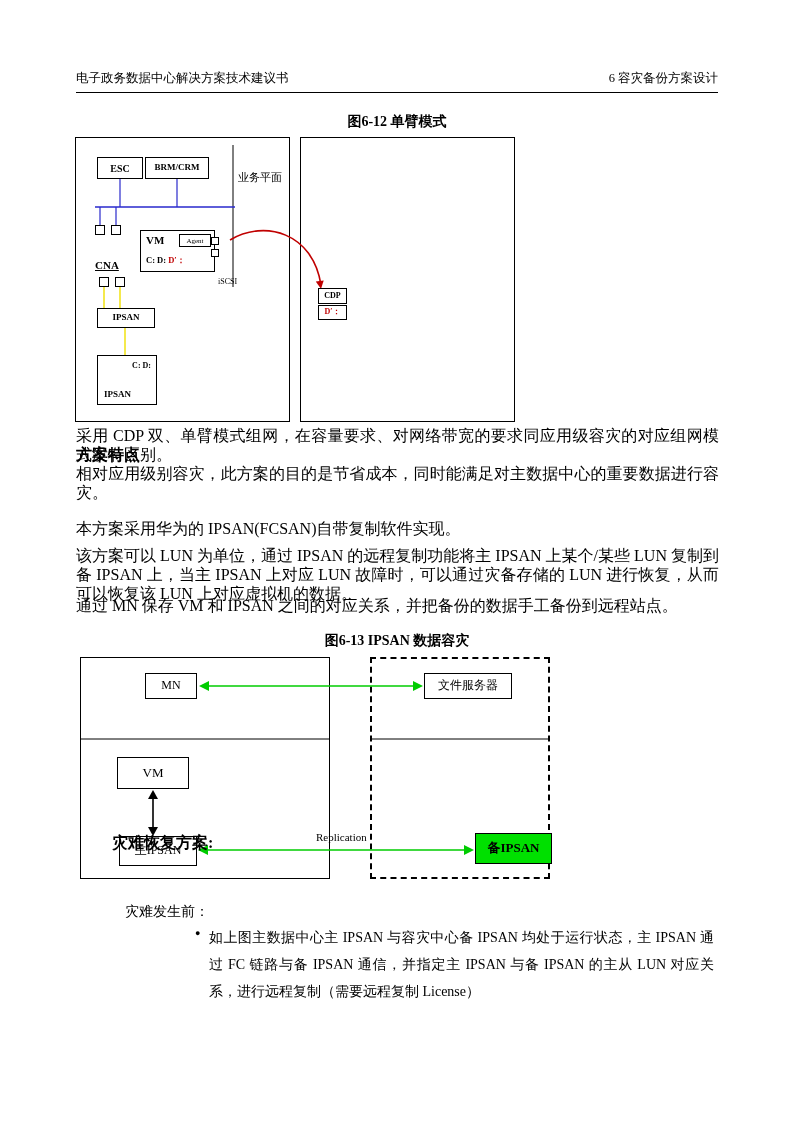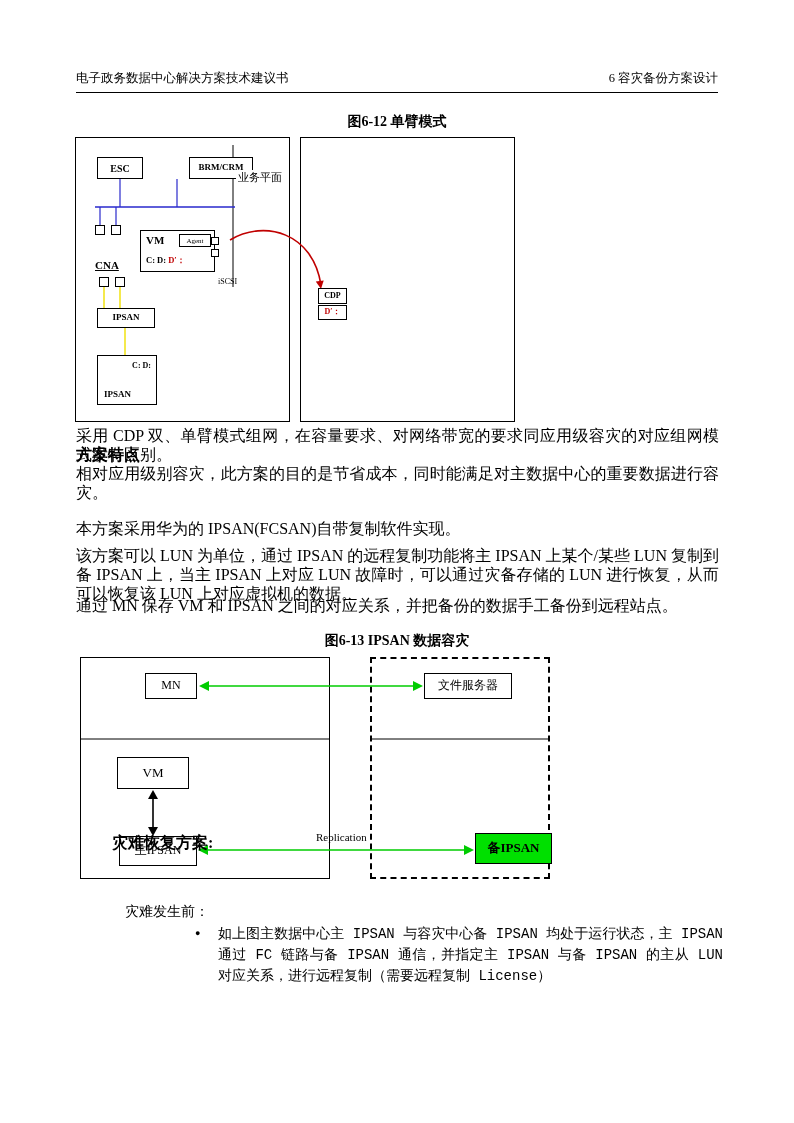--- a/index.html
+++ b/index.html
@@ -59,21 +59,21 @@
 
       <line x1="29" y1="150" x2="29" y2="172" stroke="#f0e000" stroke-width="1.4"></line>
       <line x1="45" y1="150" x2="45" y2="172" stroke="#f0e000" stroke-width="1.4"></line>
       <line x1="50" y1="191" x2="50" y2="218" stroke="#f0e000" stroke-width="1.4"></line>
 
       <path d="M155,103 C190,82 238,96 246,148" fill="none" stroke="#c00000" stroke-width="1.6"></path>
       <polygon points="246,152 240.8,144.6 248.7,143.4" fill="#c00000"></polygon>
     </svg>
 
     <div class="b" style="left:22px; top:20px; width:46px; height:22px; font-size:10px; font-weight:bold;">ESC</div>
-    <div class="b" style="left:70px; top:20px; width:64px; height:22px; font-size:9px; font-weight:bold;margin-left:44px;">BRM/CRM</div>
+    <div class="b" style="left:70px; top:20px; width:64px; height:22px; font-size:9px; font-weight:bold;">BRM/CRM</div>
 
     <div class="abs" style="left:161px; top:33px; font-size:11px; background:#fff; padding:0 2px;">业务平面</div>
 
     <div class="port" style="left:20px; top:88px;"></div>
     <div class="port" style="left:36px; top:88px;"></div>
     <div class="port" style="left:24px; top:140px;"></div>
     <div class="port" style="left:40px; top:140px;"></div>
 
     <div class="abs" style="left:65px; top:93px; width:75px; height:42px; border:1px solid #000; background:#fff;">
       <span class="abs bold" style="left:5px; top:3px; font-size:11px;">VM</span>
@@ -139,16 +139,16 @@
     <div class="b bold" style="left:395px; top:176px; width:77px; height:31px; font-size:13px; background:#00e000;">备IPSAN</div>
 
     <div class="abs" style="left:236px; top:174px; font-size:11px;">Replication</div>
   </div>
 
   <div class="para bold" style="top:833px;margin-left:36px;">灾难恢复方案:</div>
   <div class="abs" style="left:125px; top:903px; font-size:14px;">灾难发生前：</div>
 
   <div class="abs" style="left:195px; top:924px; width:528px;">
     <span class="abs" style="left:0; top:4px; font-size:9px;">●</span>
-    <div style="margin-left:23px; width:505px; font-size:14px; line-height:21px; text-align:justify;font-family:Liberation Mono, monospace;">如上图主数据中心主 IPSAN 与容灾中心备 IPSAN 均处于运行状态，主 IPSAN 通过 FC 链路与备 IPSAN 通信，并指定主 IPSAN 与备 IPSAN 的主从 LUN 对应关系，进行远程复制（需要远程复制 License）</div>
+    <div style="margin-left:14px; width:505px; font-size:14px; line-height:27px; text-align:justify;">如上图主数据中心主 IPSAN 与容灾中心备 IPSAN 均处于运行状态，主 IPSAN 通过 FC 链路与备 IPSAN 通信，并指定主 IPSAN 与备 IPSAN 的主从 LUN 对应关系，进行远程复制（需要远程复制 License）</div>
   </div>
 
 </div>
 
 </body></html>

